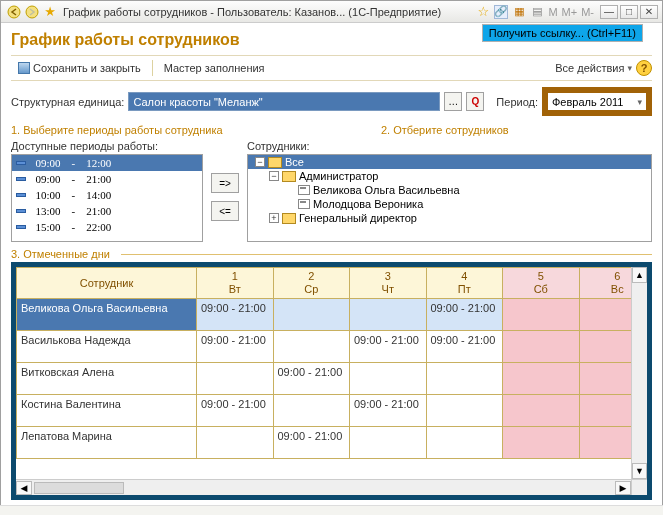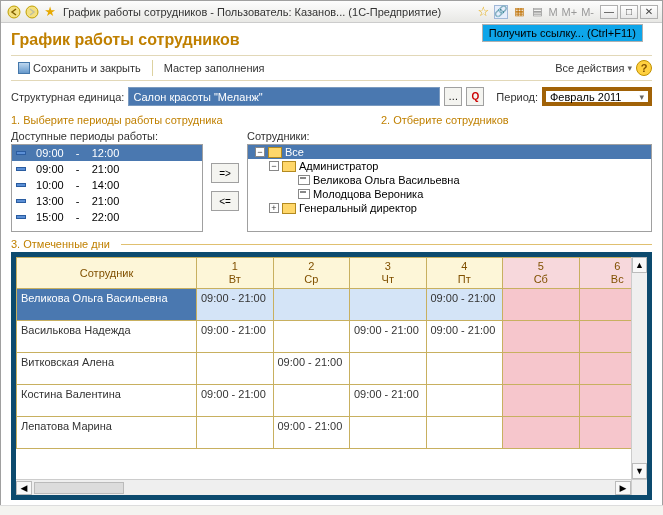--- a/index.html
+++ b/index.html
@@ -28,34 +28,34 @@
   .dropdown-like { color:#333; padding:2px 4px; display:flex; align-items:center;}
   .dropdown-like::after { content:"▾"; margin-left:3px; font-size:9px; color:#666;}
 
   .filter-row { display:flex; align-items:center; margin:6px 0 4px 0; gap:4px;}
   .filter-row label { color:#333;}
   .text-input { flex:1; height:19px; border:1px solid #7a9ac0; background:#4a78b0; color:#fff; padding:0 4px;
                 display:flex; align-items:center; overflow:hidden; white-space:nowrap;}
   .ellip-btn, .x-btn { width:18px; height:19px; border:1px solid #a0a0a0; background:#f4f4f0;
                        display:flex; align-items:center; justify-content:center; font-size:10px;}
   .q-btn { color:#c00; font-weight:bold; cursor:default; }
-  .period-sel { width:110px; height:19px; border:4px solid #a16207; display:flex; align-items:center; padding:0 4px;
+  .period-sel { width:110px; height:29px; border:6px solid #a16207; display:flex; align-items:center; padding:0 4px;
                 justify-content:space-between; background:#fff;}
   .period-sel::after { content:"▾"; font-size:9px; color:#666;}
 
   .group-head { color:#c08000; font-size:11px; margin:4px 0 2px 0; position:relative;}
   .group-head::after { content:""; position:absolute; height:1px; background:#e0c070; top:50%; right:0; }
 
   .mid-row { display:flex; gap:6px; }
   .col1 { width:192px; }
   .col2 { width:150px; display:flex; flex-direction:column; align-items:center;}
   .col3 { flex:1; }
   .list-label { color:#333; margin:2px 0;}
   .listbox { border:1px solid #a0a0a0; height:88px; overflow-y:auto; background:#fff; position:relative;}
-  .listbox .row { padding:2px 4px; display:flex; align-items:center; gap:4px; white-space:pre;}
+  .listbox .row { padding:2px 4px; display:flex; align-items:center; gap:4px; white-space:pre;font-family:Liberation Serif, serif;}
   .listbox .row.sel { background:#4a78b0; color:#fff; }
   .hbar { display:inline-block; width:10px; height:4px; background:#5b8fd6; border:1px solid #2a5ca0;}
   .listbox-sel { border:1px solid #a0a0a0; height:88px; background:#fff; margin-top:2px; width:100%;}
   .movebtn { width:28px; height:20px; border:1px solid #a0a0a0; background:#f4f4f0; margin:4px 0;
              display:flex;align-items:center;justify-content:center;font-size:10px;}
   .tree { border:1px solid #a0a0a0; height:88px; overflow:auto; background:#fff;}
   .tree .trow { display:flex; align-items:center; padding:1px 4px; gap:3px; white-space:nowrap;}
   .tree .trow.sel { background:#4a78b0; color:#fff;}
   .plusminus { width:10px; height:10px; border:1px solid #888; display:flex;align-items:center;justify-content:center;font-size:9px; line-height:1; background:#fff; color:#333;}
   .folder { width:14px;height:11px;background:#ffd76a;border:1px solid #b38a20; display:inline-block;}

